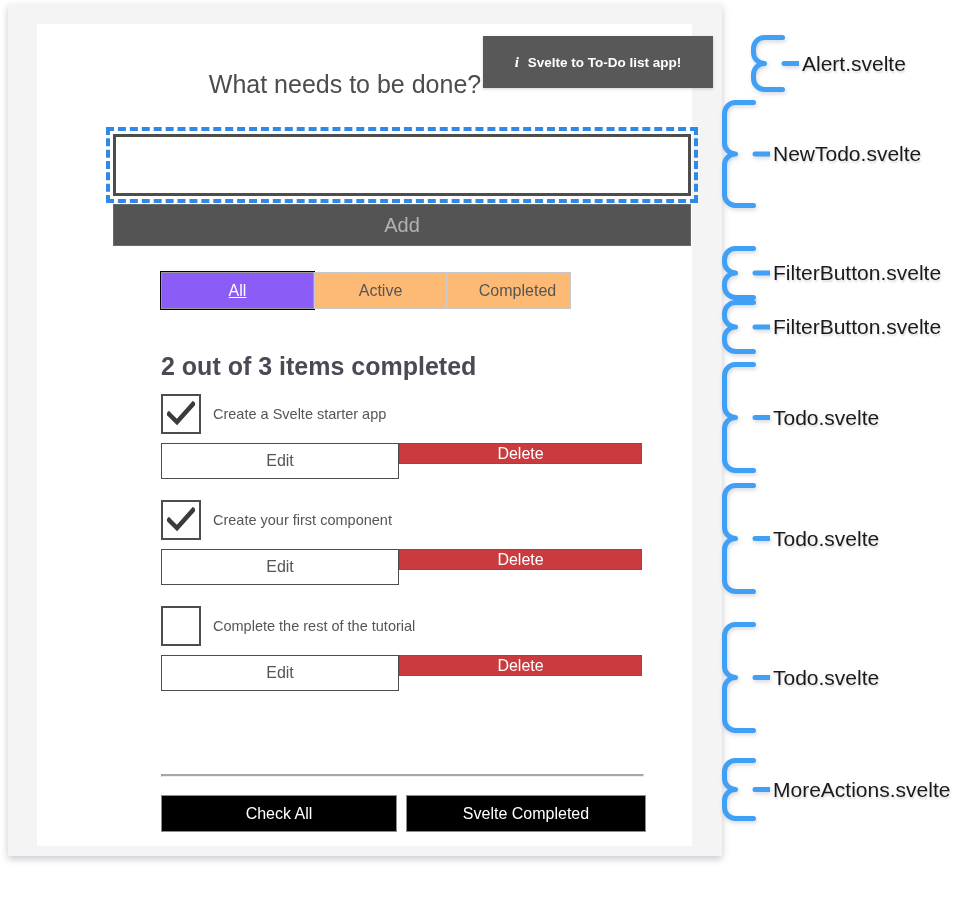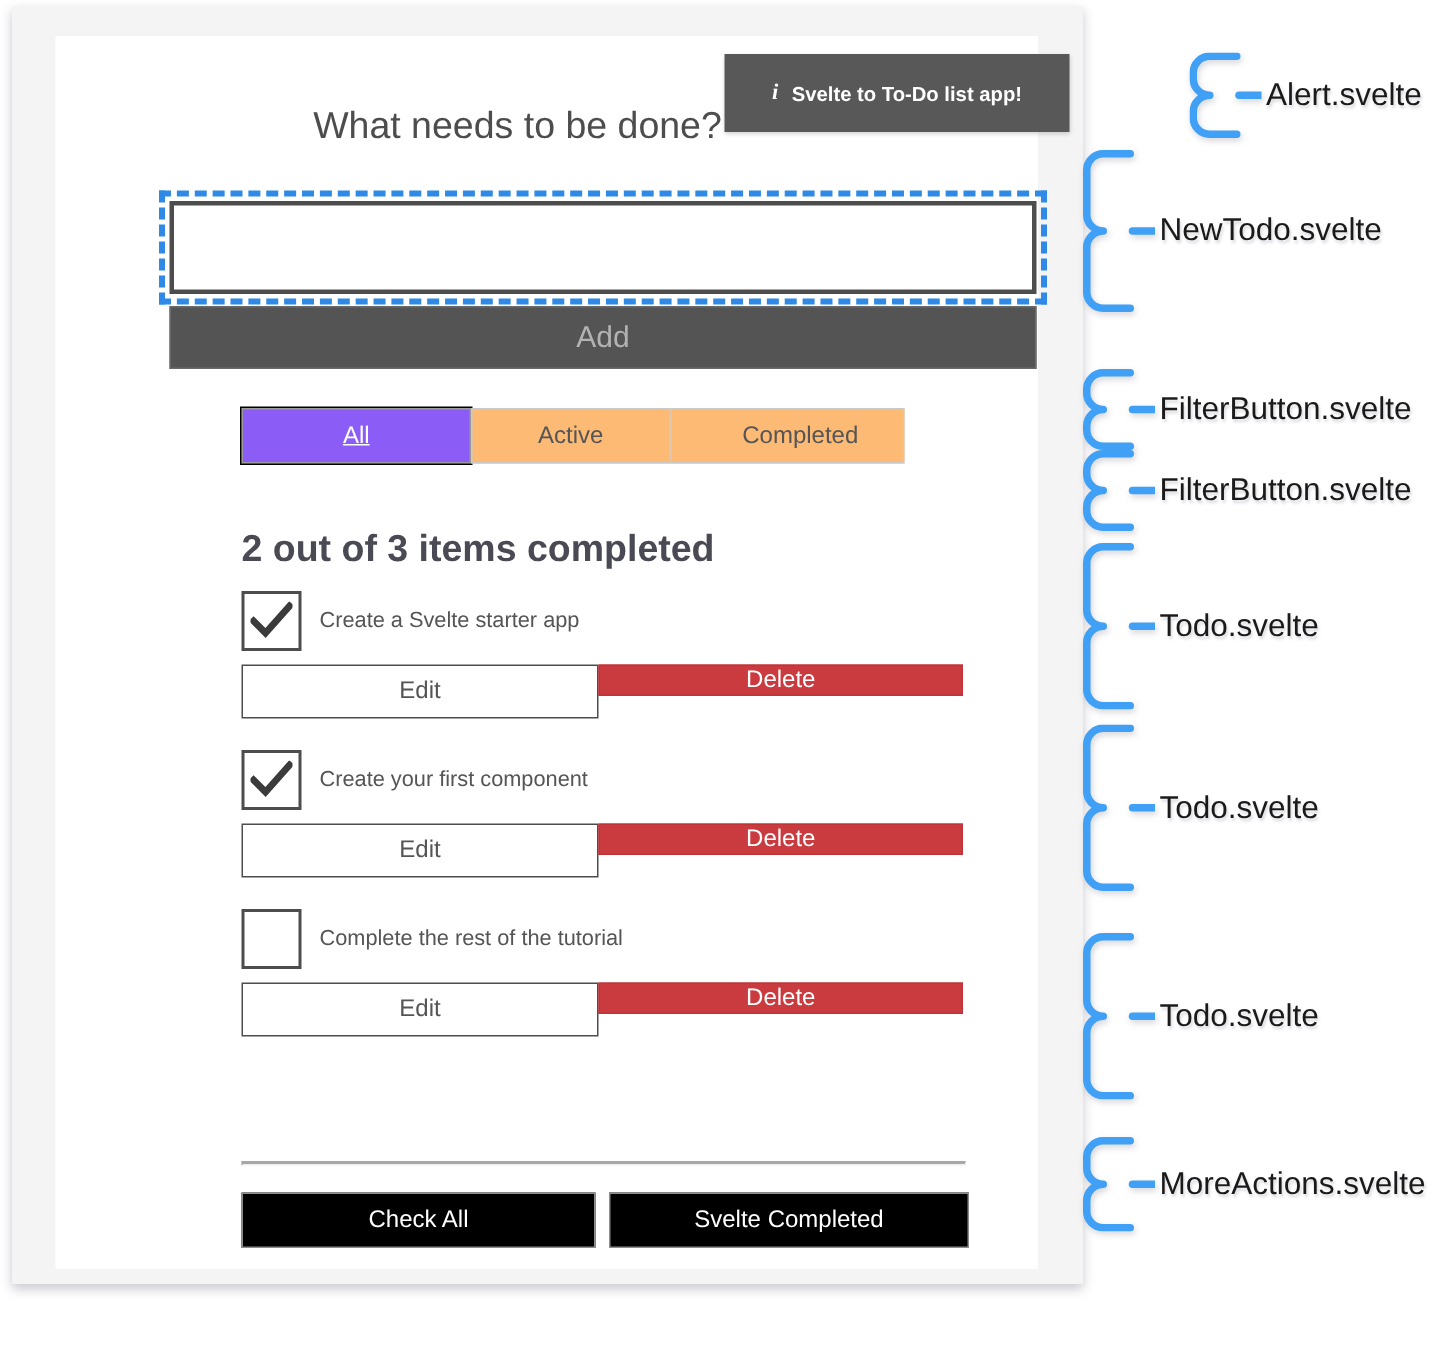--- a/index.html
+++ b/index.html
@@ -112,21 +112,21 @@
     border: 1px solid #c9c9c9;
     background: #fdba74;
     color: #555555;
     font-size: 16px;
     font-family: "Liberation Sans", sans-serif;
     padding: 0 10px;
     cursor: pointer;
   }
   .filter-btn.w1 { width: 153px; }
   .filter-btn.w2 { width: 133px; }
-  .filter-btn.w3 { width: 156px; padding-left: 27px; }
+  .filter-btn.w3 { width: 124px; padding-left: 27px; }
   .filter-btn.active {
     background: #8b5cf6;
     color: #ffffff;
     border: 1px solid #9a9a9a;
     outline: 1px solid #000;
   }
   .filter-btn.active .flabel { text-decoration: underline; }
 
   
   .todos-status {
@@ -312,21 +312,21 @@
     </div>
 
   </div>
 
   <div class="alert">
     <span class="alert-icon">i</span>
     <span>Svelte to To-Do list app!</span>
   </div>
 
   <div class="annotations">
-      <div class="anno" style="left: 760px; top: 35px; height: 57px; padding-left: 33px;">
+      <div class="anno" style="left: 718px; top: 35px; height: 57px; padding-left: 33px;">
         <svg class="brace-svg" width="48" height="57" viewBox="0 0 48 57">
           <path d="M 31.5 2.5 H 13.5 A 11 11 0 0 0 2.5 13.5 V 17.5 A 11 11 0 0 0 13.5 28.5 M 13.5 28.5 A 11 11 0 0 0 2.5 39.5 V 43.5 A 11 11 0 0 0 13.5 54.5 H 31.5" stroke="#3fa0f5" stroke-width="5" fill="none" stroke-linecap="round"></path>
           <path d="M 13.5 28.5 H 46" stroke="#3fa0f5" stroke-width="5" fill="none" stroke-linecap="round" transform="translate(19.5,0)"></path>
         </svg>
         <span class="anno-label">Alert.svelte</span>
       </div>
       <div class="anno" style="left: 722px; top: 100px; height: 108px;">
         <svg class="brace-svg" width="48" height="108" viewBox="0 0 48 108">
           <path d="M 31.5 2.5 H 13.5 A 11 11 0 0 0 2.5 13.5 V 43 A 11 11 0 0 0 13.5 54 M 13.5 54 A 11 11 0 0 0 2.5 65 V 94.5 A 11 11 0 0 0 13.5 105.5 H 31.5" stroke="#3fa0f5" stroke-width="5" fill="none" stroke-linecap="round"></path>
           <path d="M 13.5 54 H 46" stroke="#3fa0f5" stroke-width="5" fill="none" stroke-linecap="round" transform="translate(19.5,0)"></path>

